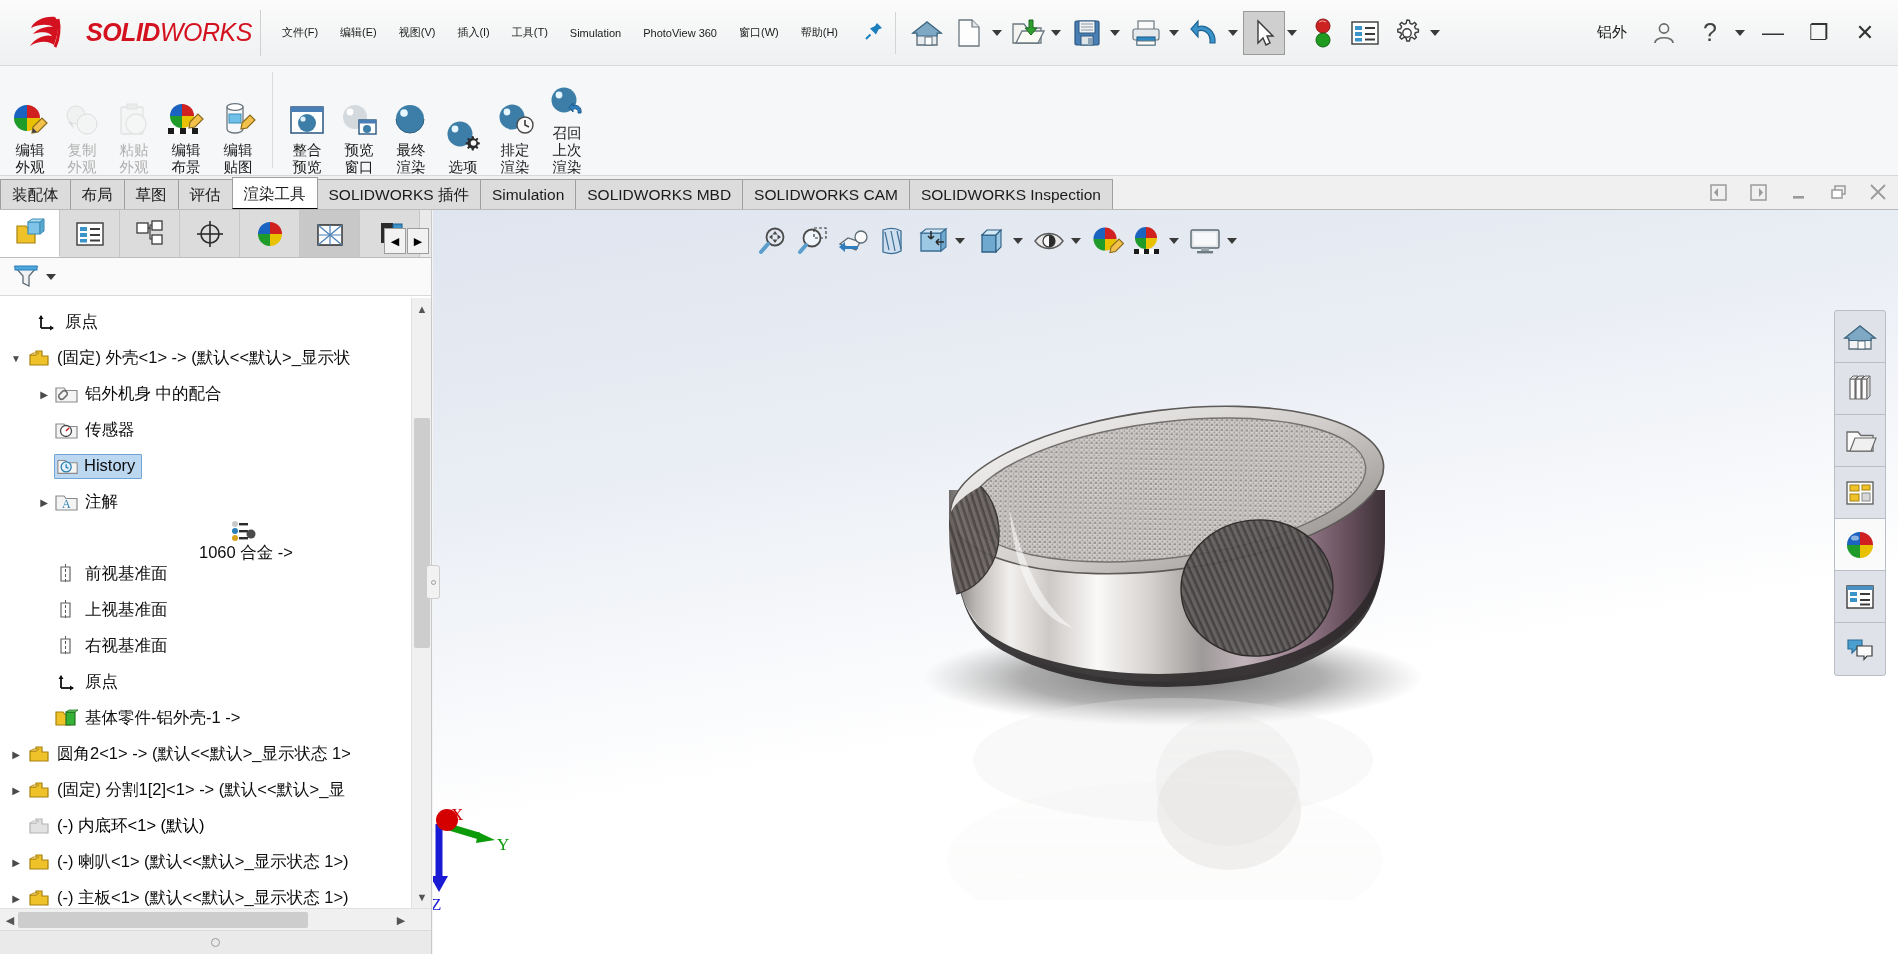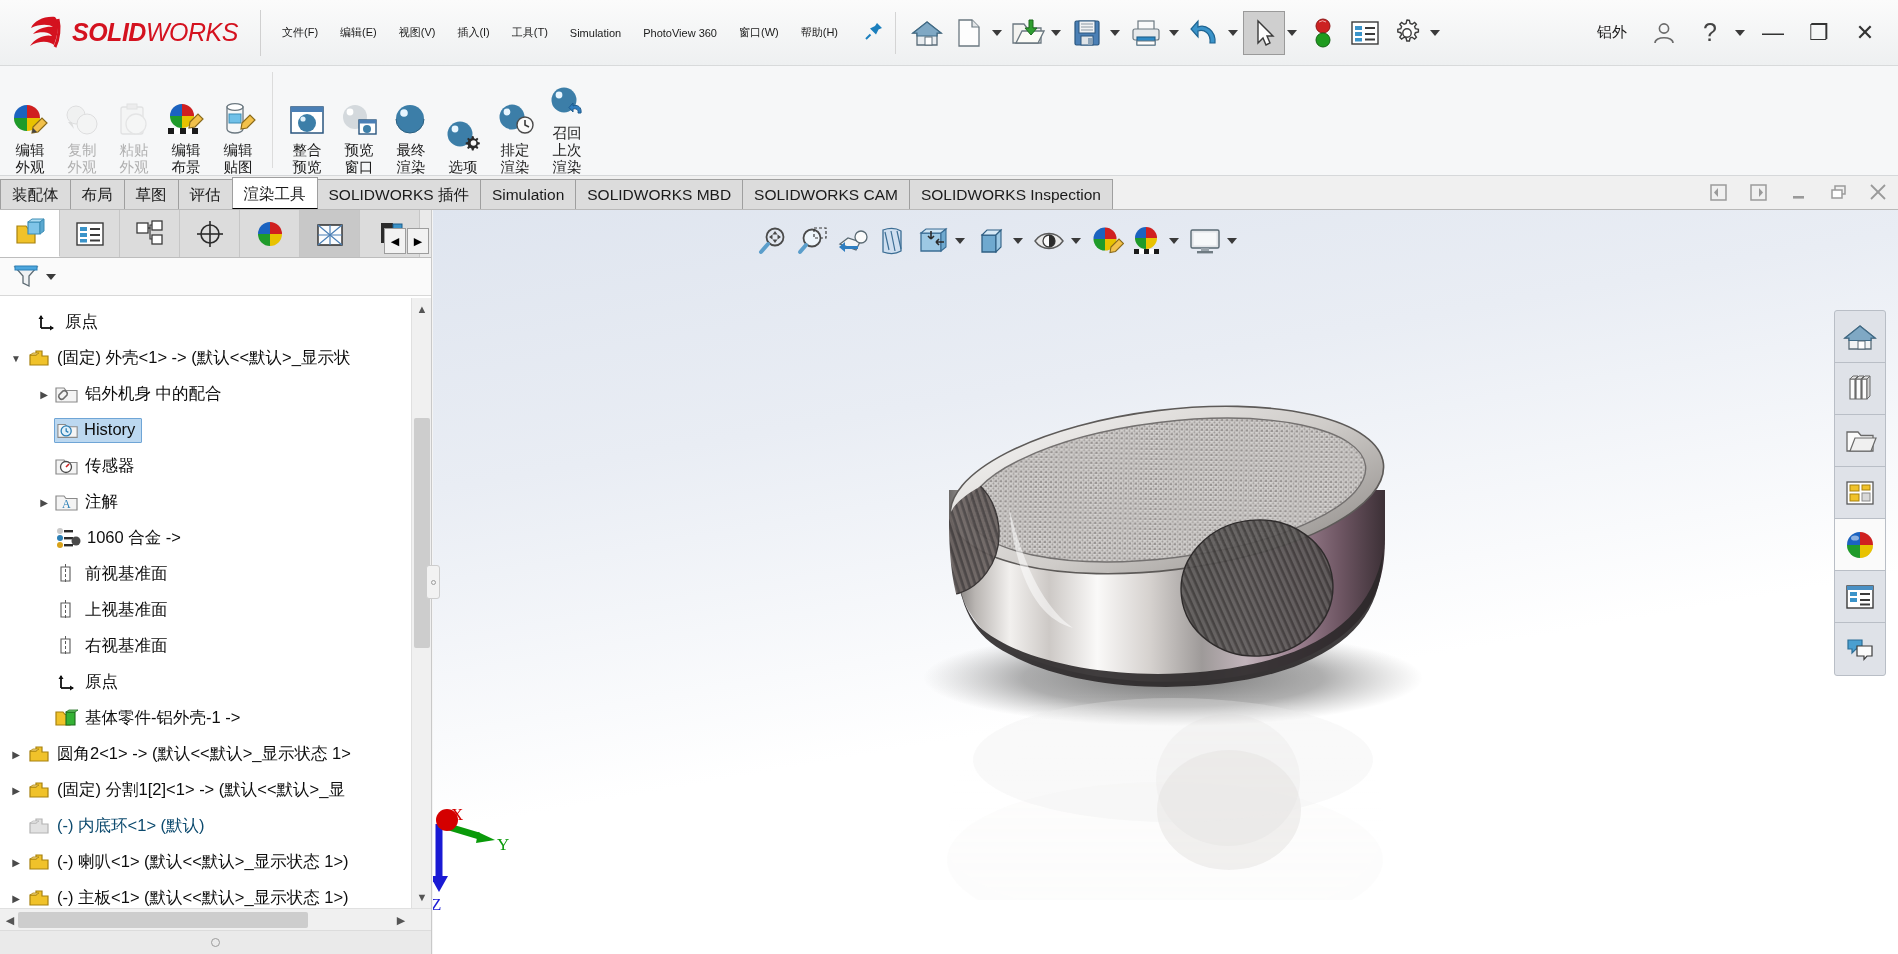--- a/index.html
+++ b/index.html
@@ -11,21 +11,21 @@
   #app{ position:relative; width:1898px; height:954px; background:#f4f4f4; }
 
   
   .titlebar{
     position:absolute; left:0; top:0; width:1898px; height:66px;
     background:linear-gradient(#fbfbfb,#eef0f1);
     border-bottom:1px solid #d8dadb;
     display:flex; align-items:center;
   }
   .logo{
-    margin-left:22px; display:flex; align-items:center; gap:6px;
+    margin-left:22px; display:flex; align-items:center; gap:20px;
     width:230px;
   }
   .logo .sw{
     font-size:25px; font-weight:bold; color:#d4121f; font-style:italic;
     letter-spacing:-0.5px; white-space:nowrap;
   }
   .logo .sw .works{ font-weight:normal; }
   .logo-sep{ width:1px; height:46px; background:#d0d0d0; margin-left:8px;}
 
   .menubar{ display:flex; align-items:center; gap:0; margin-left:10px; }
@@ -132,21 +132,21 @@
   .tnode .arrow{
     width:20px; display:inline-flex; justify-content:center; align-items:center;
     color:#4a4a4a; font-size:10px; flex:none;
   }
   .tnode .tic{ width:26px; display:flex; justify-content:center; align-items:center; flex:none; }
   .tnode .tlbl{ margin-left:5px; }
   .tnode .tlbl.sel{
     background:#bcd8f0; border:1px solid #6fa5d6; padding:1px 6px 2px 2px;
     margin-left:0px; border-radius:1px;
   }
-  .tnode.dim .tlbl{ color:#0c4a6e; }
+  .tnode.dim .tlbl{ color:#000000; }
 
   .tree-vscroll{
     position:absolute; right:0; top:88px; bottom:46px; width:20px;
     background:#f0f0f0; border-left:1px solid #e0e0e0;
   }
   .tvs-up,.tvs-dn{
     position:absolute; left:0; width:20px; height:22px; display:flex;
     align-items:center; justify-content:center; color:#555; font-size:11px; cursor:pointer;
   }
   .tvs-up{ top:0; } .tvs-dn{ bottom:0; }
@@ -666,53 +666,53 @@
         <span class="tic">
             <svg width="24" height="20" viewBox="0 0 24 20">
               <path d="M1 4 h8 l2 2.5 h11 V18 H1 Z" fill="#f4f4f4" stroke="#8a8a8a" stroke-width="1.2"></path>
               <path d="M8 7 a3 3 0 0 1 4 4 l-4 4 a3 3 0 0 1-4-4 z" fill="none" stroke="#6d6d6d" stroke-width="1.6"></path>
             </svg>
           </span>
         <span class="tlbl">铝外机身 中的配合</span>
       </div>
 
       <div class="tnode" style="padding-left:54px;">
+        <span class="tic">
+            <svg width="24" height="20" viewBox="0 0 24 20">
+              <path d="M1 4 h8 l2 2.5 h11 V18 H1 Z" fill="#f4f4f4" stroke="#8a8a8a" stroke-width="1.2"></path>
+              <circle cx="11" cy="11" r="5.5" fill="#fff" stroke="#4a4a4a" stroke-width="1.3"></circle>
+              <path d="M11 11 l3-3" stroke="#cc2222" stroke-width="1.6"></path>
+            </svg>
+          </span>
+        <span class="tlbl">传感器</span>
+      </div>
+
+      <div class="tnode" style="padding-left:54px;">
         <span class="tlbl sel" style="display:flex;align-items:center;gap:5px;">
           <svg width="22" height="20" viewBox="0 0 24 20">
               <path d="M1 4 h8 l2 2.5 h11 V18 H1 Z" fill="#f4f4f4" stroke="#8a8a8a" stroke-width="1.2"></path>
               <circle cx="10" cy="11" r="5.5" fill="#dff0fa" stroke="#2b7fb5" stroke-width="1.4"></circle>
               <path d="M10 8 v3.2 l2.4 1.4" stroke="#2b7fb5" stroke-width="1.4" fill="none"></path>
             </svg>
           <span>History</span>
         </span>
       </div>
 
-      <div class="tnode" style="padding-left:54px;">
-        <span class="tic">
-            <svg width="24" height="20" viewBox="0 0 24 20">
-              <path d="M1 4 h8 l2 2.5 h11 V18 H1 Z" fill="#f4f4f4" stroke="#8a8a8a" stroke-width="1.2"></path>
-              <circle cx="11" cy="11" r="5.5" fill="#fff" stroke="#4a4a4a" stroke-width="1.3"></circle>
-              <path d="M11 11 l3-3" stroke="#cc2222" stroke-width="1.6"></path>
-            </svg>
-          </span>
-        <span class="tlbl">传感器</span>
-      </div>
-
       <div class="tnode" style="padding-left:34px;">
         <span class="arrow">▶</span>
         <span class="tic">
             <svg width="24" height="20" viewBox="0 0 24 20">
               <path d="M1 4 h8 l2 2.5 h11 V18 H1 Z" fill="#f4f4f4" stroke="#8a8a8a" stroke-width="1.2"></path>
               <text x="7" y="16" font-size="12" font-family="Liberation Serif, serif" fill="#2b7fb5">A</text>
             </svg>
           </span>
         <span class="tlbl">注解</span>
       </div>
 
-      <div class="tnode" style="padding-left:56px;">
+      <div class="tnode" style="padding-left:56px;flex-direction:column;">
         <span class="tic">
             <svg width="26" height="22" viewBox="0 0 26 22">
               <circle cx="4" cy="4" r="3" fill="#c9c9c9"></circle>
               <circle cx="4" cy="11" r="3" fill="#2b7fb5"></circle>
               <circle cx="4" cy="18" r="3" fill="#d8a21a"></circle>
               <rect x="8" y="3" width="9" height="2.4" fill="#2b2b2b"></rect>
               <rect x="8" y="10" width="9" height="2.4" fill="#2b2b2b"></rect>
               <rect x="8" y="17" width="9" height="2.4" fill="#2b2b2b"></rect>
               <circle cx="20" cy="14" r="4.5" fill="#4a4a4a"></circle>
             </svg>

